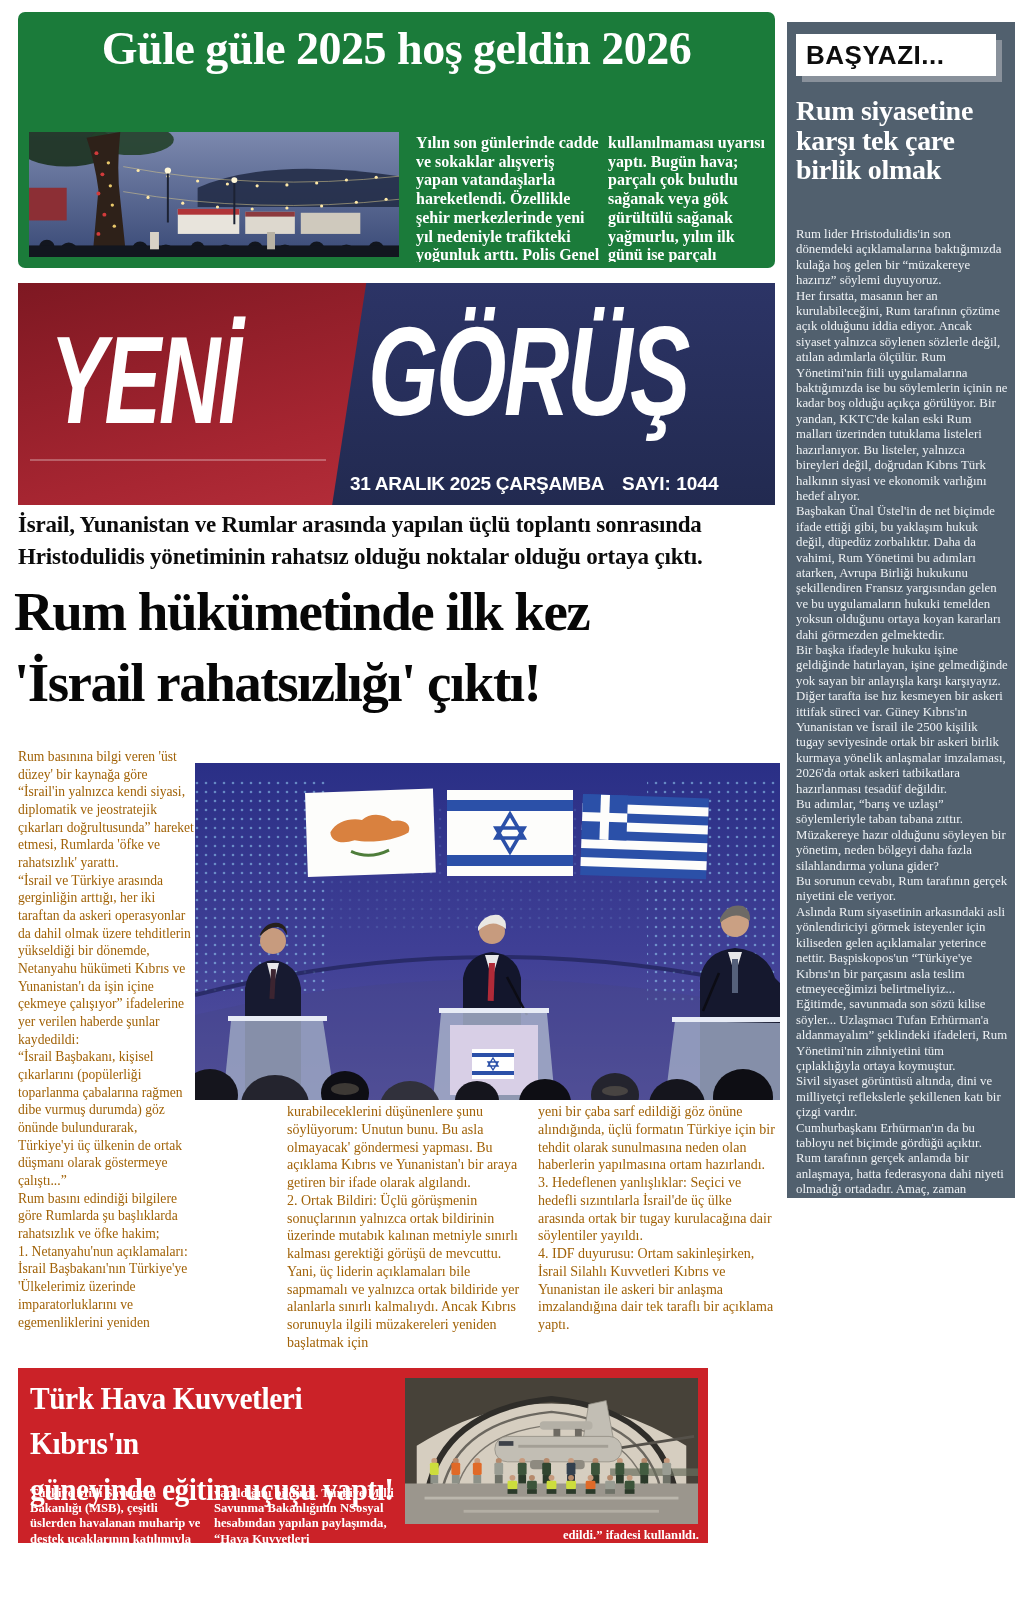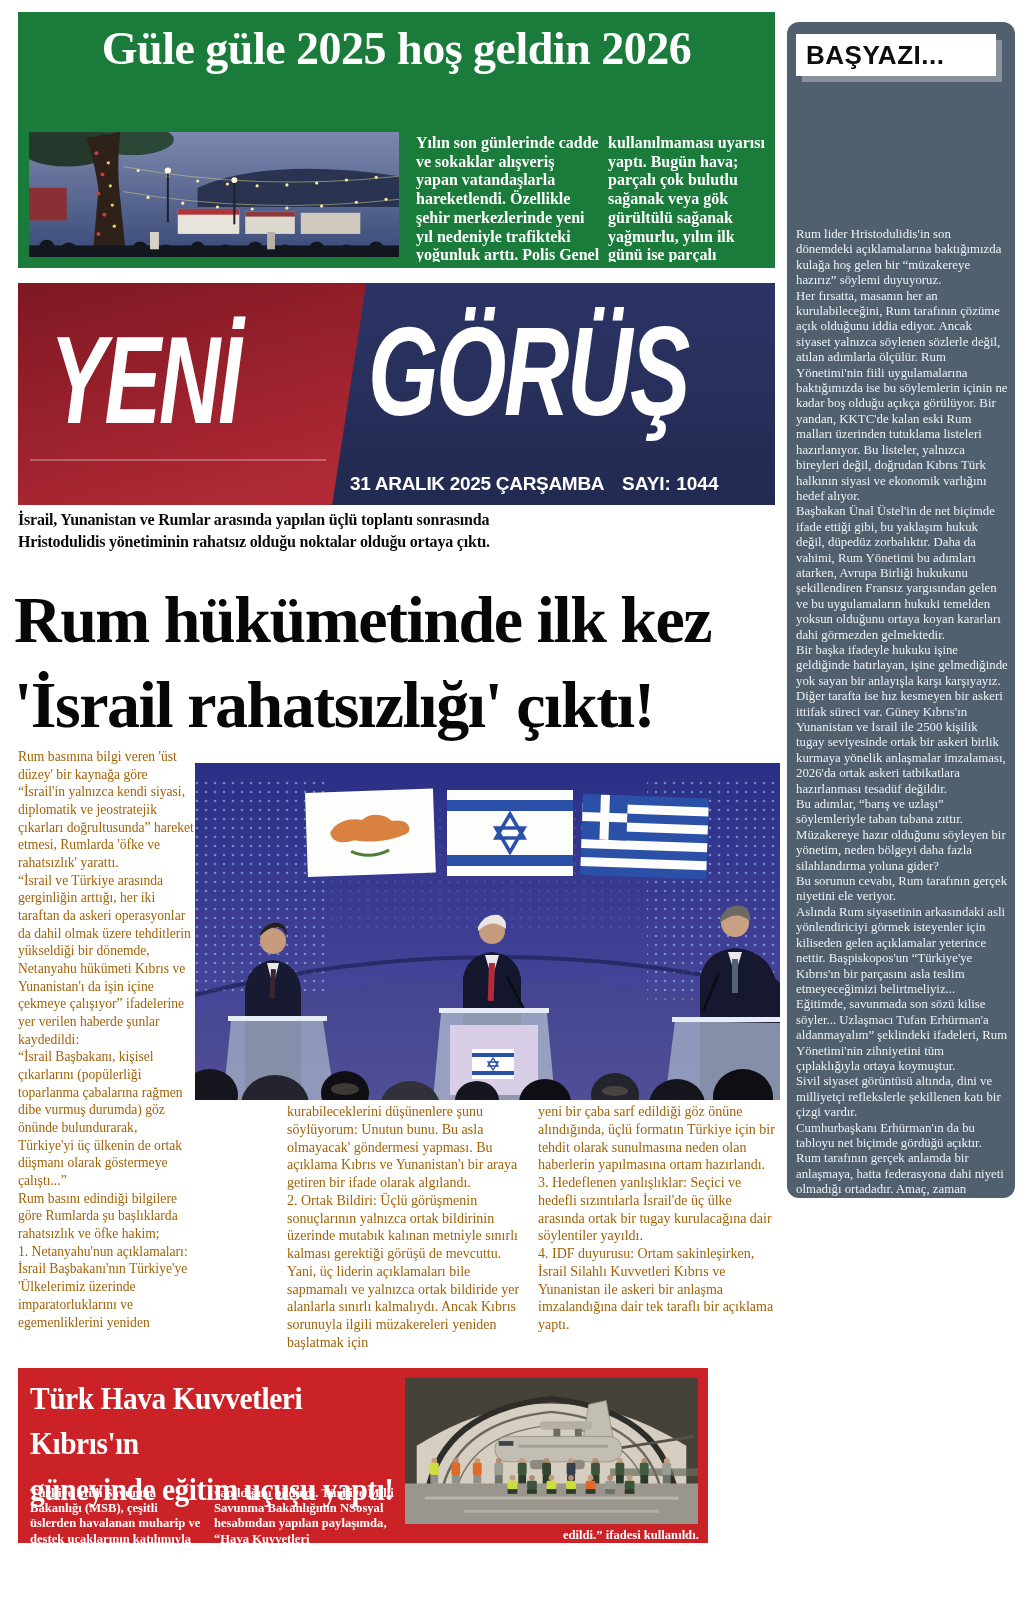--- a/index.html
+++ b/index.html
@@ -1,30 +1,30 @@
 <!DOCTYPE html>
 <html><head>
 <meta charset="utf-8">
 <style>
   html,body{margin:0;padding:0;background:#ffffff;}
   .page{position:relative;width:1033px;height:1600px;background:#ffffff;overflow:hidden;
         font-family:"Liberation Serif",serif;color:#111;}
   .abs{position:absolute;}
 
   
-  .green-box{left:18px;top:12px;width:757px;height:256px;background:#1b7b3a;overflow:hidden;}
+  .green-box{left:18px;top:12px;width:757px;height:256px;background:#1b7b3a;overflow:hidden;border-radius:7px;}
   .green-title{left:0;top:10px;width:757px;text-align:center;color:#fff;font-size:46px;font-weight:700;
                letter-spacing:-0.5px;white-space:nowrap;}
   .green-photo{left:11px;top:120px;width:370px;height:125px;}
   .green-col{top:122px;height:128px;color:#fff;font-size:16px;line-height:1.17;font-weight:700;overflow:hidden;}
   .green-col.c1{left:398px;width:184px;}
   .green-col.c2{left:590px;width:162px;}
 
   
-  .editorial{left:787px;top:22px;width:228px;height:1176px;background:#51606e;overflow:hidden;border-radius:12px;}
+  .editorial{left:787px;top:22px;width:228px;height:1176px;background:#51606e;overflow:hidden;}
   .kicker-bar{left:9px;top:12px;width:200px;height:42px;background:#ffffff;box-shadow:6px 6px 0 #89919b;}
   .kicker-text{padding-left:10px;line-height:42px;font-family:"Liberation Sans",sans-serif;
                font-weight:900;font-size:26px;color:#0d0d0d;letter-spacing:0.5px;}
   .ed-title{left:9px;top:74px;width:212px;color:#ffffff;font-size:28px;font-weight:700;line-height:1.06;
             letter-spacing:-0.3px;}
   .ed-body{left:9px;top:205px;width:212px;height:1348px;color:#eef1f4;font-size:12.8px;line-height:1.205;
            white-space:pre-line;overflow:hidden;}
 
   
   .masthead{left:18px;top:283px;width:757px;height:222px;background:linear-gradient(180deg,#2c3466 0%,#222a50 100%);overflow:hidden;}
@@ -37,23 +37,23 @@
   .gorus{left:350px;top:16px;font-size:116px;letter-spacing:-3px;transform:scale(0.78,1.08);}
   .mast-line{left:12px;top:176px;width:296px;height:2px;background:rgba(255,255,255,0.28);}
   .tagline{left:36px;top:184px;font-family:"Liberation Sans",sans-serif;font-style:italic;font-weight:900;
            font-size:23px;color:#fff;white-space:nowrap;}
   .mast-date{left:332px;top:190px;font-family:"Liberation Sans",sans-serif;font-weight:900;font-size:19px;
              color:#fff;letter-spacing:-0.3px;white-space:nowrap;}
   .mast-issue{left:604px;top:190px;font-family:"Liberation Sans",sans-serif;font-weight:900;font-size:19px;
               color:#fff;white-space:nowrap;}
 
   
-  .subhead{left:18px;top:509px;width:757px;font-size:16px;font-weight:700;line-height:1.38;color:#0b0b0b;
+  .subhead{left:18px;top:509px;width:757px;font-size:23px;font-weight:700;line-height:1.38;color:#0b0b0b;
            white-space:pre-line;letter-spacing:-0.2px;}
-  .headline{left:14px;top:577px;width:765px;font-size:66px;font-weight:900;line-height:1.29;color:#070707;
+  .headline{left:14px;top:577px;width:765px;font-size:55px;font-weight:900;line-height:1.29;color:#070707;
             letter-spacing:-1.5px;white-space:pre-line;}
   .col{white-space:pre-line;color:#a16207;overflow:hidden;}
   .col-left{left:18px;top:748px;width:176px;height:618px;font-size:13.6px;line-height:1.3;}
   .main-photo{left:195px;top:763px;width:585px;height:337px;}
   .col-mid{left:287px;top:1103px;width:237px;height:260px;font-size:14px;line-height:1.27;}
   .col-right{left:538px;top:1103px;width:237px;height:260px;font-size:14px;line-height:1.27;}
 
   
   .bottom-box{left:18px;top:1368px;width:690px;height:175px;background:#cb2228;overflow:hidden;}
   .b-title{left:12px;top:8px;width:415px;color:#fff;font-size:32px;font-weight:800;line-height:1.42;
@@ -148,20 +148,21 @@
     </svg>
 
     <div class="abs green-col c1">Yılın son günlerinde cadde ve sokaklar alışveriş yapan vatandaşlarla hareketlendi. Özellikle şehir merkezlerinde yeni yıl nedeniyle trafikteki yoğunluk arttı. Polis Genel Müdürlüğü, halkın huzur ve güvenliği için yeni yılda da 24 saat kesintisiz görevde olacağını belirterek, alkollü ve süratli araba sürülmemesi, kutlama yaparken ateşli silah</div>
     <div class="abs green-col c2">kullanılmaması uyarısı yaptı. Bugün hava; parçalı çok bulutlu sağanak veya gök gürültülü sağanak yağmurlu, yılın ilk günü ise parçalı bulutlu, öğleye kadar yer yer hafif sağanak yağmurlu olacak. Star Kıbrıs, Adanews, Yeni Görüş ve Star Cyprus 1 Ocak'ta tatil. 2 Ocak'tan itibaren görüşmek üzere mutlu yıllar...</div>
   </section>
 
   <aside class="abs editorial">
     <div class="abs kicker-bar">
       <div class="kicker-text">BAŞYAZI...</div>
     </div>
+    <div class="abs ed-title">Rum siyasetine karşı tek çare birlik olmak</div>
     <div class="abs ed-body">Rum lider Hristodulidis'in son dönemdeki açıklamalarına baktığımızda kulağa hoş gelen bir “müzakereye hazırız” söylemi duyuyoruz.
 Her fırsatta, masanın her an kurulabileceğini, Rum tarafının çözüme açık olduğunu iddia ediyor. Ancak siyaset yalnızca söylenen sözlerle değil, atılan adımlarla ölçülür. Rum Yönetimi'nin fiili uygulamalarına baktığımızda ise bu söylemlerin içinin ne kadar boş olduğu açıkça görülüyor. Bir yandan, KKTC'de kalan eski Rum malları üzerinden tutuklama listeleri hazırlanıyor. Bu listeler, yalnızca bireyleri değil, doğrudan Kıbrıs Türk halkının siyasi ve ekonomik varlığını hedef alıyor.
 Başbakan Ünal Üstel'in de net biçimde ifade ettiği gibi, bu yaklaşım hukuk değil, düpedüz zorbalıktır. Daha da vahimi, Rum Yönetimi bu adımları atarken, Avrupa Birliği hukukunu şekillendiren Fransız yargısından gelen ve bu uygulamaların hukuki temelden yoksun olduğunu ortaya koyan kararları dahi görmezden gelmektedir.
 Bir başka ifadeyle hukuku işine geldiğinde hatırlayan, işine gelmediğinde yok sayan bir anlayışla karşı karşıyayız.
 Diğer tarafta ise hız kesmeyen bir askeri ittifak süreci var. Güney Kıbrıs'ın Yunanistan ve İsrail ile 2500 kişilik tugay seviyesinde ortak bir askeri birlik kurmaya yönelik anlaşmalar imzalaması, 2026'da ortak askeri tatbikatlara hazırlanması tesadüf değildir.
 Bu adımlar, “barış ve uzlaşı” söylemleriyle taban tabana zıttır. Müzakereye hazır olduğunu söyleyen bir yönetim, neden bölgeyi daha fazla silahlandırma yoluna gider?
 Bu sorunun cevabı, Rum tarafının gerçek niyetini ele veriyor.
 Aslında Rum siyasetinin arkasındaki asli yönlendiriciyi görmek isteyenler için kiliseden gelen açıklamalar yeterince nettir. Başpiskopos'un “Türkiye'ye Kıbrıs'ın bir parçasını asla teslim etmeyeceğimizi belirtmeliyiz... Eğitimde, savunmada son sözü kilise söyler... Uzlaşmacı Tufan Erhürman'a aldanmayalım” şeklindeki ifadeleri, Rum Yönetimi'nin zihniyetini tüm çıplaklığıyla ortaya koymuştur.
 Sivil siyaset görüntüsü altında, dini ve milliyetçi reflekslerle şekillenen katı bir çizgi vardır.
 Cumhurbaşkanı Erhürman'ın da bu tabloyu net biçimde gördüğü açıktır. Rum tarafının gerçek anlamda bir anlaşmaya, hatta federasyona dahi niyeti olmadığı ortadadır. Amaç, zaman kazanmak, Kıbrıs Türk tarafını uluslararası alanda baskı altına almak ve fiili durumu kendi lehlerine çevirmektir.

